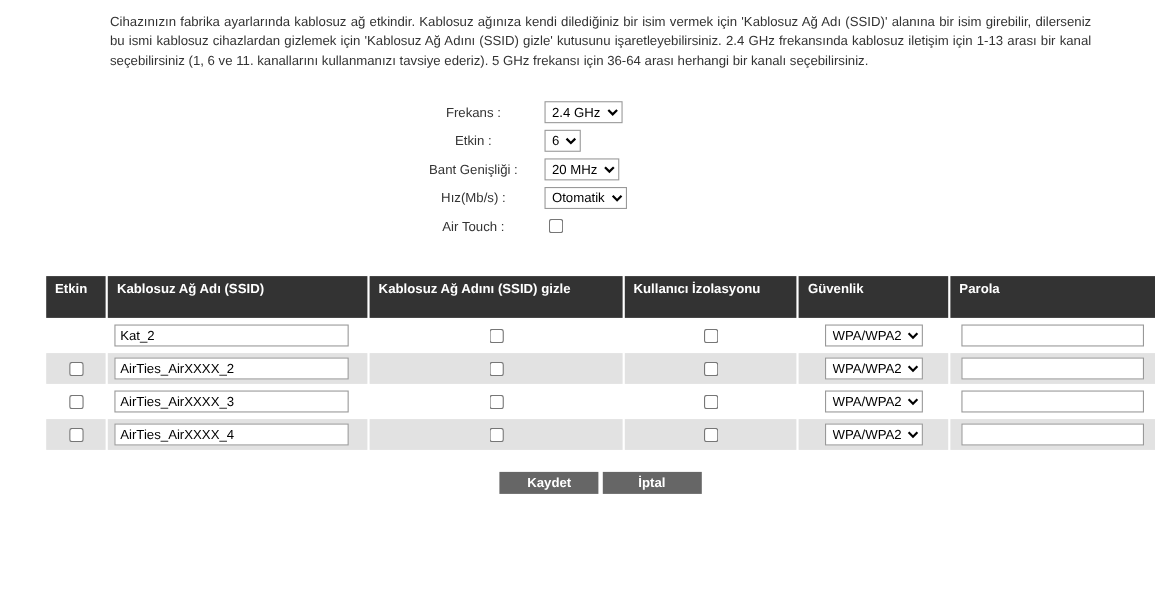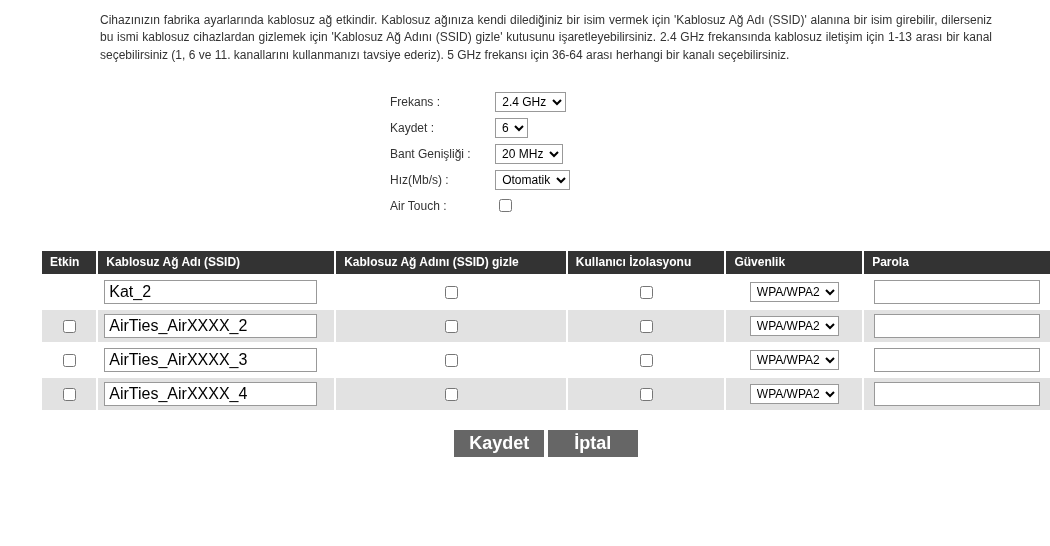--- a/index.html
+++ b/index.html
@@ -28,72 +28,72 @@
   .row {
     display: table-row;
   }
   .lab {
     display: table-cell;
     vertical-align: middle;
     padding-right: 24px;
     padding-top: 2px;
     padding-bottom: 2px;
     white-space: nowrap;
+    text-align: center;
   }
   .val {
     display: table-cell;
     vertical-align: middle;
   }
   select {
     font-family: Arial, sans-serif;
     font-size: 12px;
     padding: 1px 2px;
     border: 1px solid #999;
     background: #fff;
-    text-align: center;
   }
   .sel-wrap {
     display: inline-block;
     position: relative;
   }
   .sel-wrap::after {
     content: "";
   }
   table.nets {
     border-collapse: separate;
     border-spacing: 2px;
     width: 100%;
     table-layout: fixed;
   }
   table.nets th {
     background: #333333;
     color: #fff;
     font-weight: bold;
     text-align: left;
-    padding: 4px 8px 5px 8px;
+    padding: 4px 8px 20px 8px;
     font-size: 12px;
   }
   table.nets td {
     padding: 4px 6px;
     text-align: center;
     vertical-align: middle;
   }
   table.nets tr.even td {
     background: #e2e2e2;
     margin-top: 28px;
   }
   table.nets tr.odd td {
     background: #ffffff;
   }
   table.nets td.ssid {
     text-align: left;
   }
   input[type="text"] {
     font-family: Arial, sans-serif;
-    font-size: 16px;
+    font-size: 12px;
     padding: 2px 4px;
     border: 1px solid #999;
     background: #fff;
     box-sizing: border-box;
   }
   .ssid-input {
     width: 95%;
   }
   .pw-input {
     width: 95%;
@@ -104,21 +104,21 @@
     text-align: center;
     margin-top: 18px;
   }
   button.btn {
     background: #666666;
     color: #fff;
     border: none;
     padding: 3px 0;
     width: 90px;
     font-family: Arial, sans-serif;
-    font-size: 18px;
+    font-size: 12px;
     font-weight: bold;
     cursor: pointer;
   }
   button.btn + button.btn {
   }
   
   col.c-etkin  { width: 52px; }
   col.c-ssid   { width: 226px; }
   col.c-hide   { width: 220px; }
   col.c-iso    { width: 150px; }
@@ -133,21 +133,21 @@
   <div class="desc">Cihazınızın fabrika ayarlarında kablosuz ağ etkindir. Kablosuz ağınıza kendi dilediğiniz bir isim vermek için 'Kablosuz Ağ Adı (SSID)' alanına bir isim girebilir, dilerseniz bu ismi kablosuz cihazlardan gizlemek için 'Kablosuz Ağ Adını (SSID) gizle' kutusunu işaretleyebilirsiniz. 2.4 GHz frekansında kablosuz iletişim için 1-13 arası bir kanal seçebilirsiniz (1, 6 ve 11. kanallarını kullanmanızı tavsiye ederiz). 5 GHz frekansı için 36-64 arası herhangi bir kanalı seçebilirsiniz.</div>
 
   <div class="settings">
     <div class="row">
       <div class="lab">Frekans :</div>
       <div class="val">
         <span class="sel-wrap"><select><option>2.4 GHz</option></select></span>
       </div>
     </div>
     <div class="row">
-      <div class="lab">Kaydet :</div>
+      <div class="lab">Etkin :</div>
       <div class="val">
         <span class="sel-wrap"><select><option>6</option></select></span>
       </div>
     </div>
     <div class="row">
       <div class="lab">Bant Genişliği :</div>
       <div class="val">
         <span class="sel-wrap"><select><option>20 MHz</option></select></span>
       </div>
     </div>

